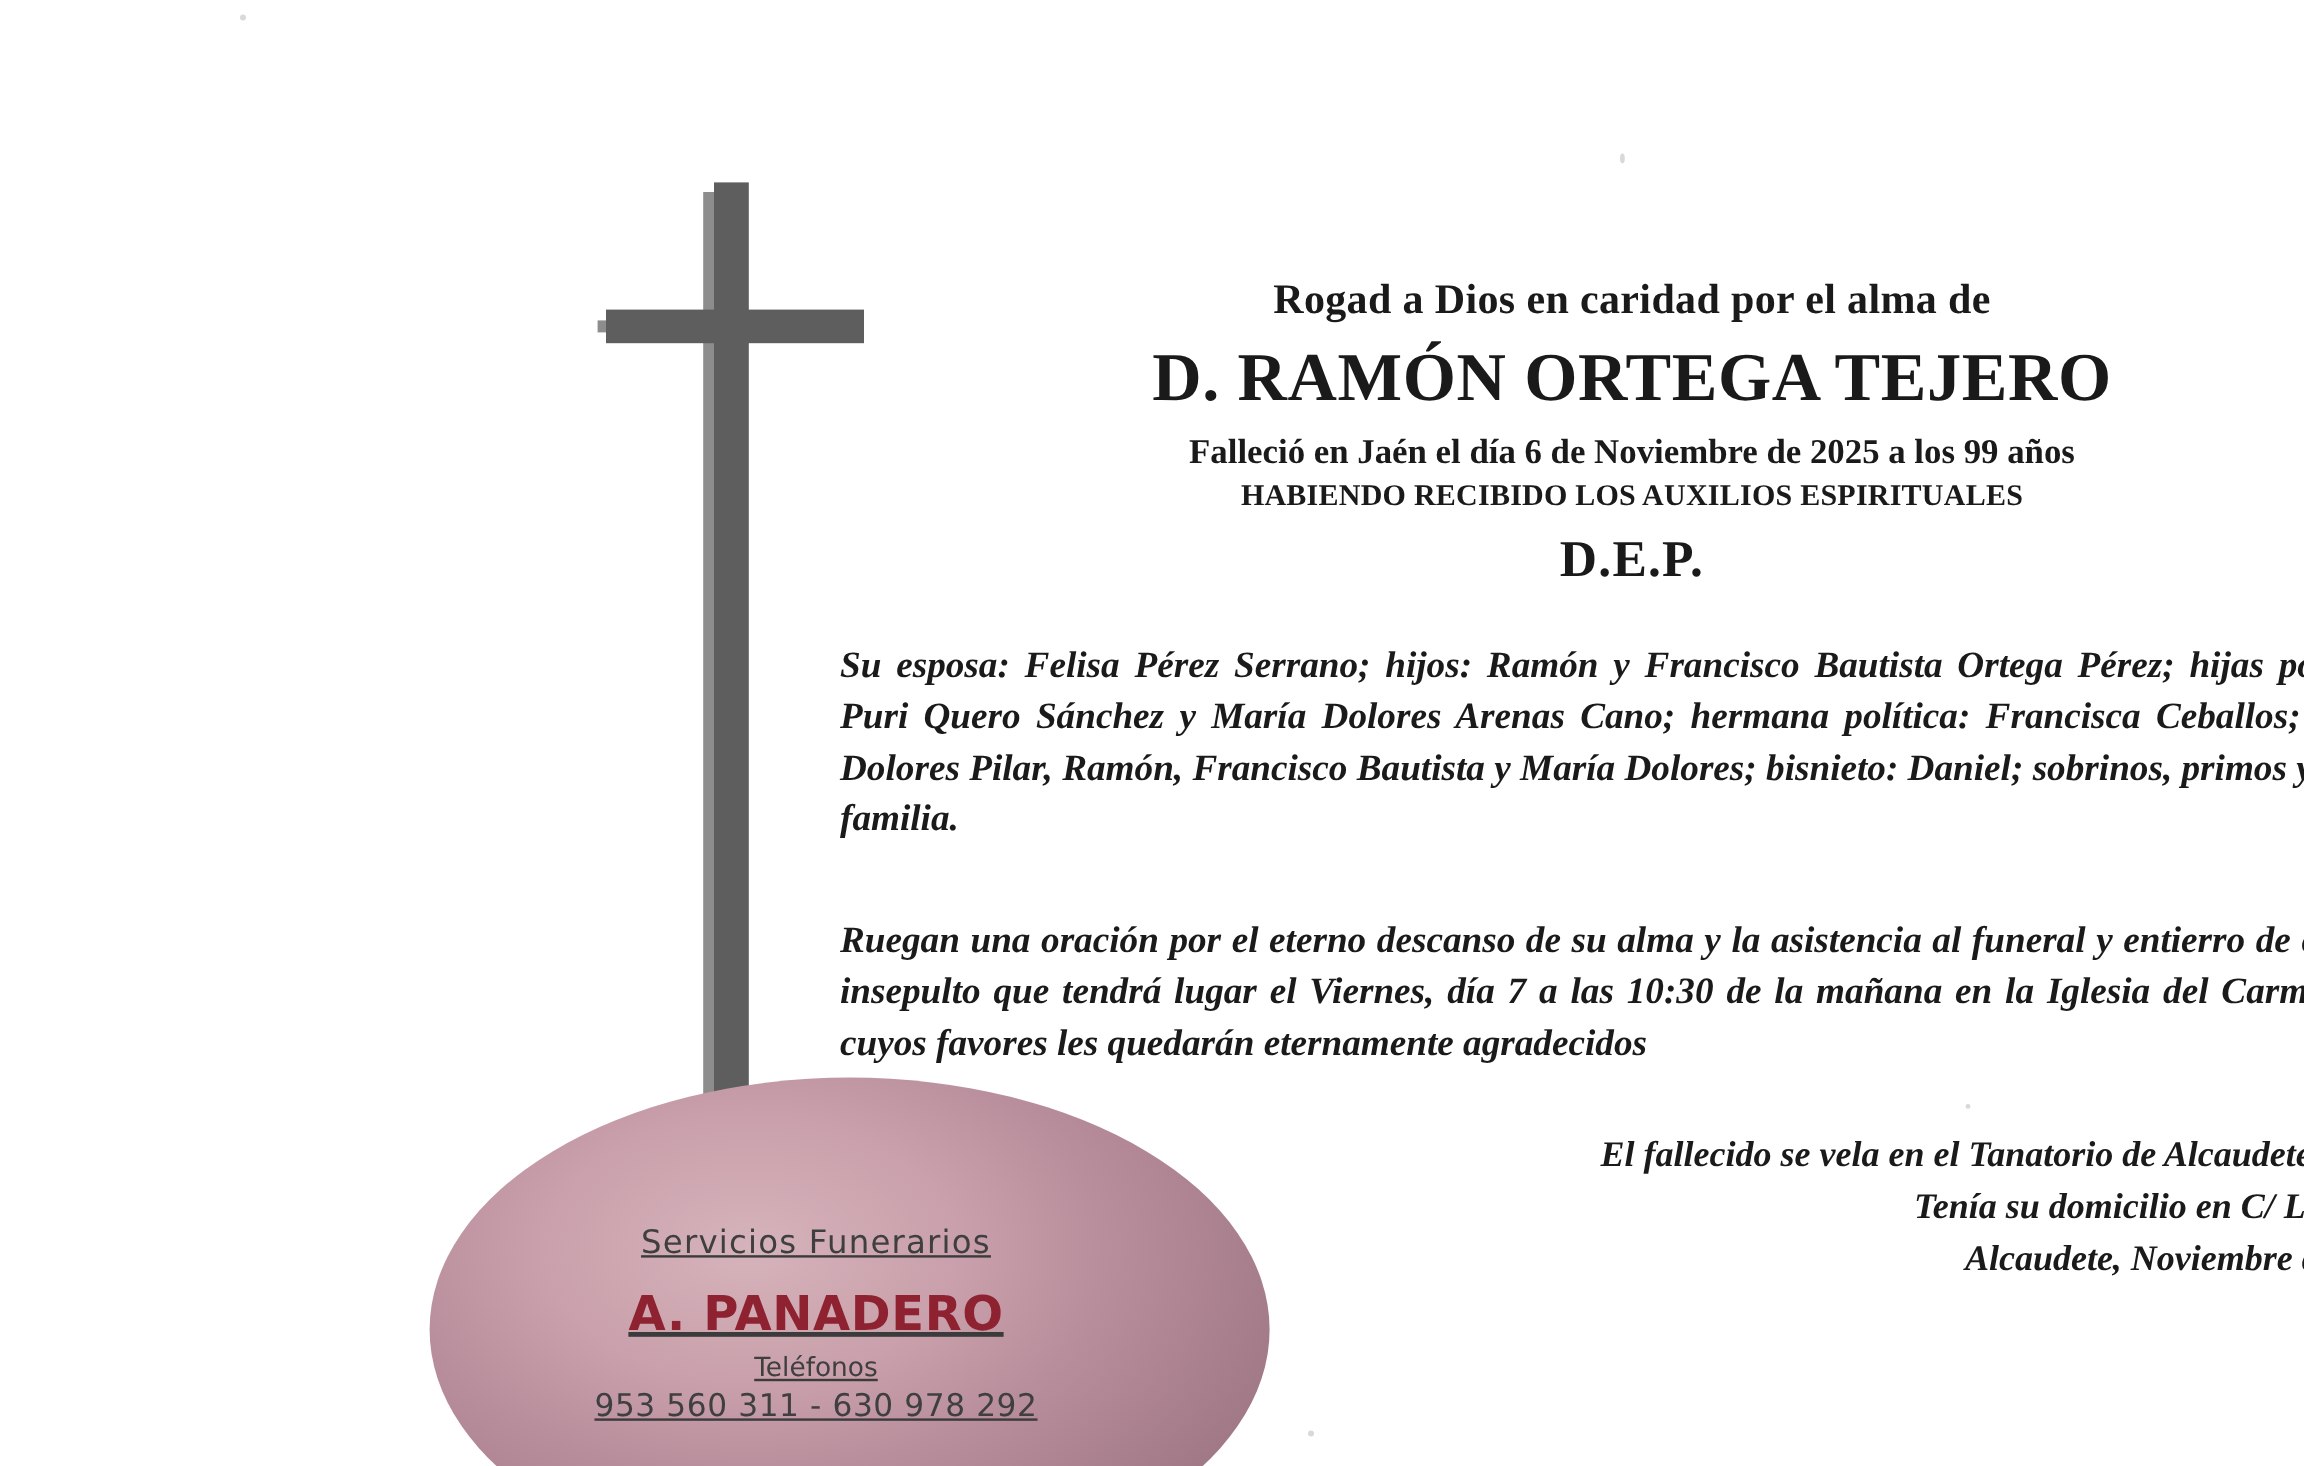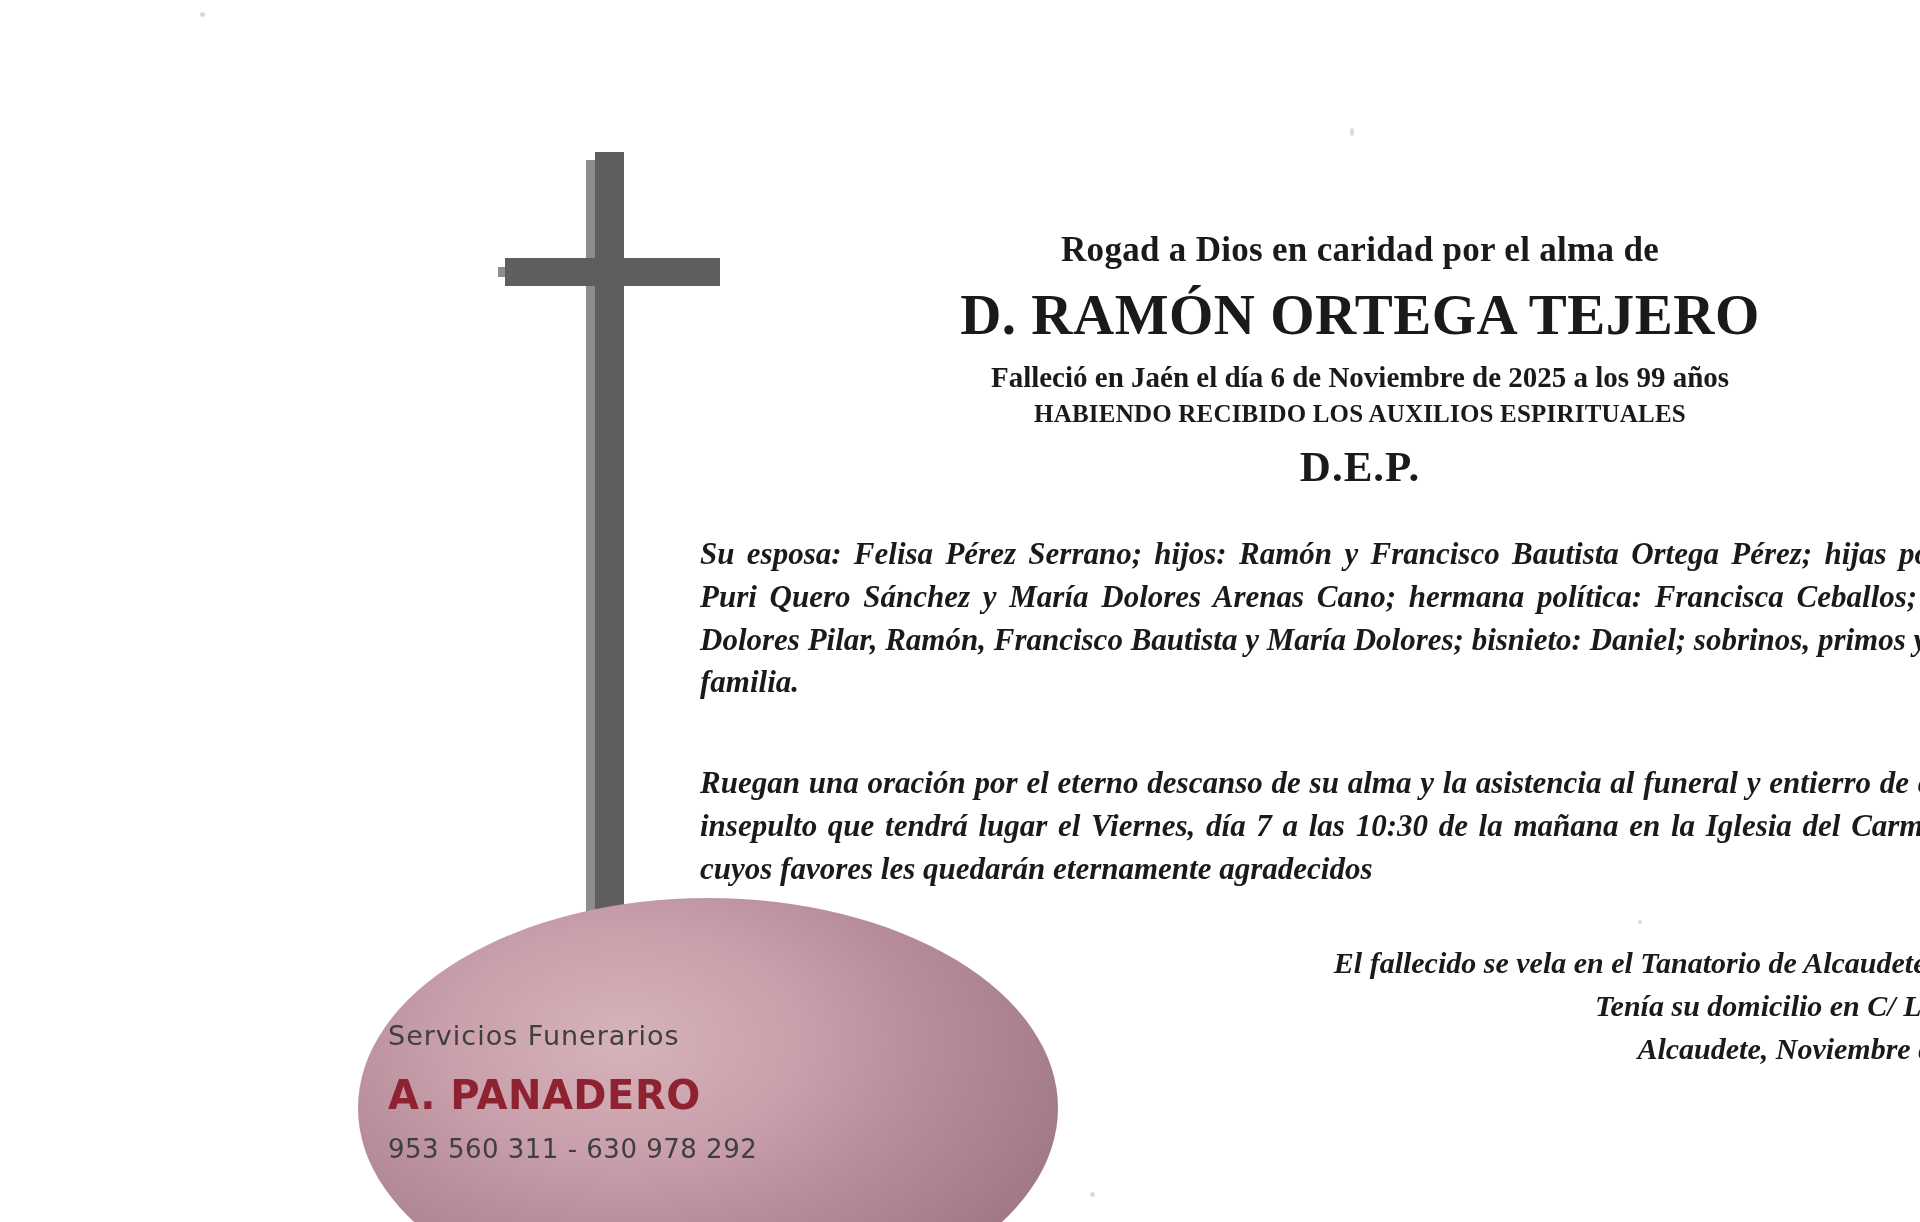--- a/index.html
+++ b/index.html
@@ -87,47 +87,48 @@
     position: absolute;
     left: 168px;
     top: 898px;
     width: 700px;
     height: 420px;
     border-radius: 50%;
     background: radial-gradient(ellipse at 38% 34%, #d6b3bb 0%, #c9a0ab 28%, #b98e9c 48%, #a87f8d 68%, #8e6674 100%);
   }
   .logo-text {
     position: absolute;
-    left: 198px;
+    left: 210px;
     top: 1020px;
     width: 560px;
-    text-align: left;
+    text-align: center;
     font-family: "DejaVu Sans", sans-serif;
     color: #3b3b3b;
+    text-decoration: underline;
   }
   .logo-line1 {
     font-size: 27px;
     letter-spacing: 1px;
     color: #3f3f3f;
   }
   .logo-line2 {
     font-size: 40px;
     font-weight: bold;
     letter-spacing: .5px;
     color: #8e2230;
     margin-top: 21px;
   }
   .logo-line3 {
     font-size: 22px;
     margin-top: 10px;
     color: #3f3f3f;
   }
   .logo-line4 {
     font-size: 26px;
-    margin-top: 16px;
+    margin-top: 4px;
     color: #3f3f3f;
     letter-spacing: .5px;
   }
 
   
   .content {
     position: absolute;
     left: 500px;
     top: 230px;
     width: 1340px;
@@ -213,20 +214,21 @@
       <div class="cross-horiz-shadow"></div>
       <div class="cross-vert-shadow"></div>
       <div class="cross-horiz"></div>
       <div class="cross-vert"></div>
     </div>
 
     <div class="logo-blob"></div>
     <div class="logo-text">
       <div class="logo-line1">Servicios  Funerarios</div>
       <div class="logo-line2">A. PANADERO</div>
+      <div class="logo-line3">Teléfonos</div>
       <div class="logo-line4">953 560 311 -  630 978 292</div>
     </div>
 
     <div class="content">
       <div class="head-line1">Rogad a Dios en caridad por el alma de</div>
       <div class="head-name">D. RAMÓN ORTEGA TEJERO</div>
       <div class="head-death">Falleció en Jaén el día 6 de Noviembre de 2025 a los 99 años</div>
       <div class="head-aux">HABIENDO RECIBIDO LOS AUXILIOS ESPIRITUALES</div>
       <div class="head-dep">D.E.P.</div>
 

